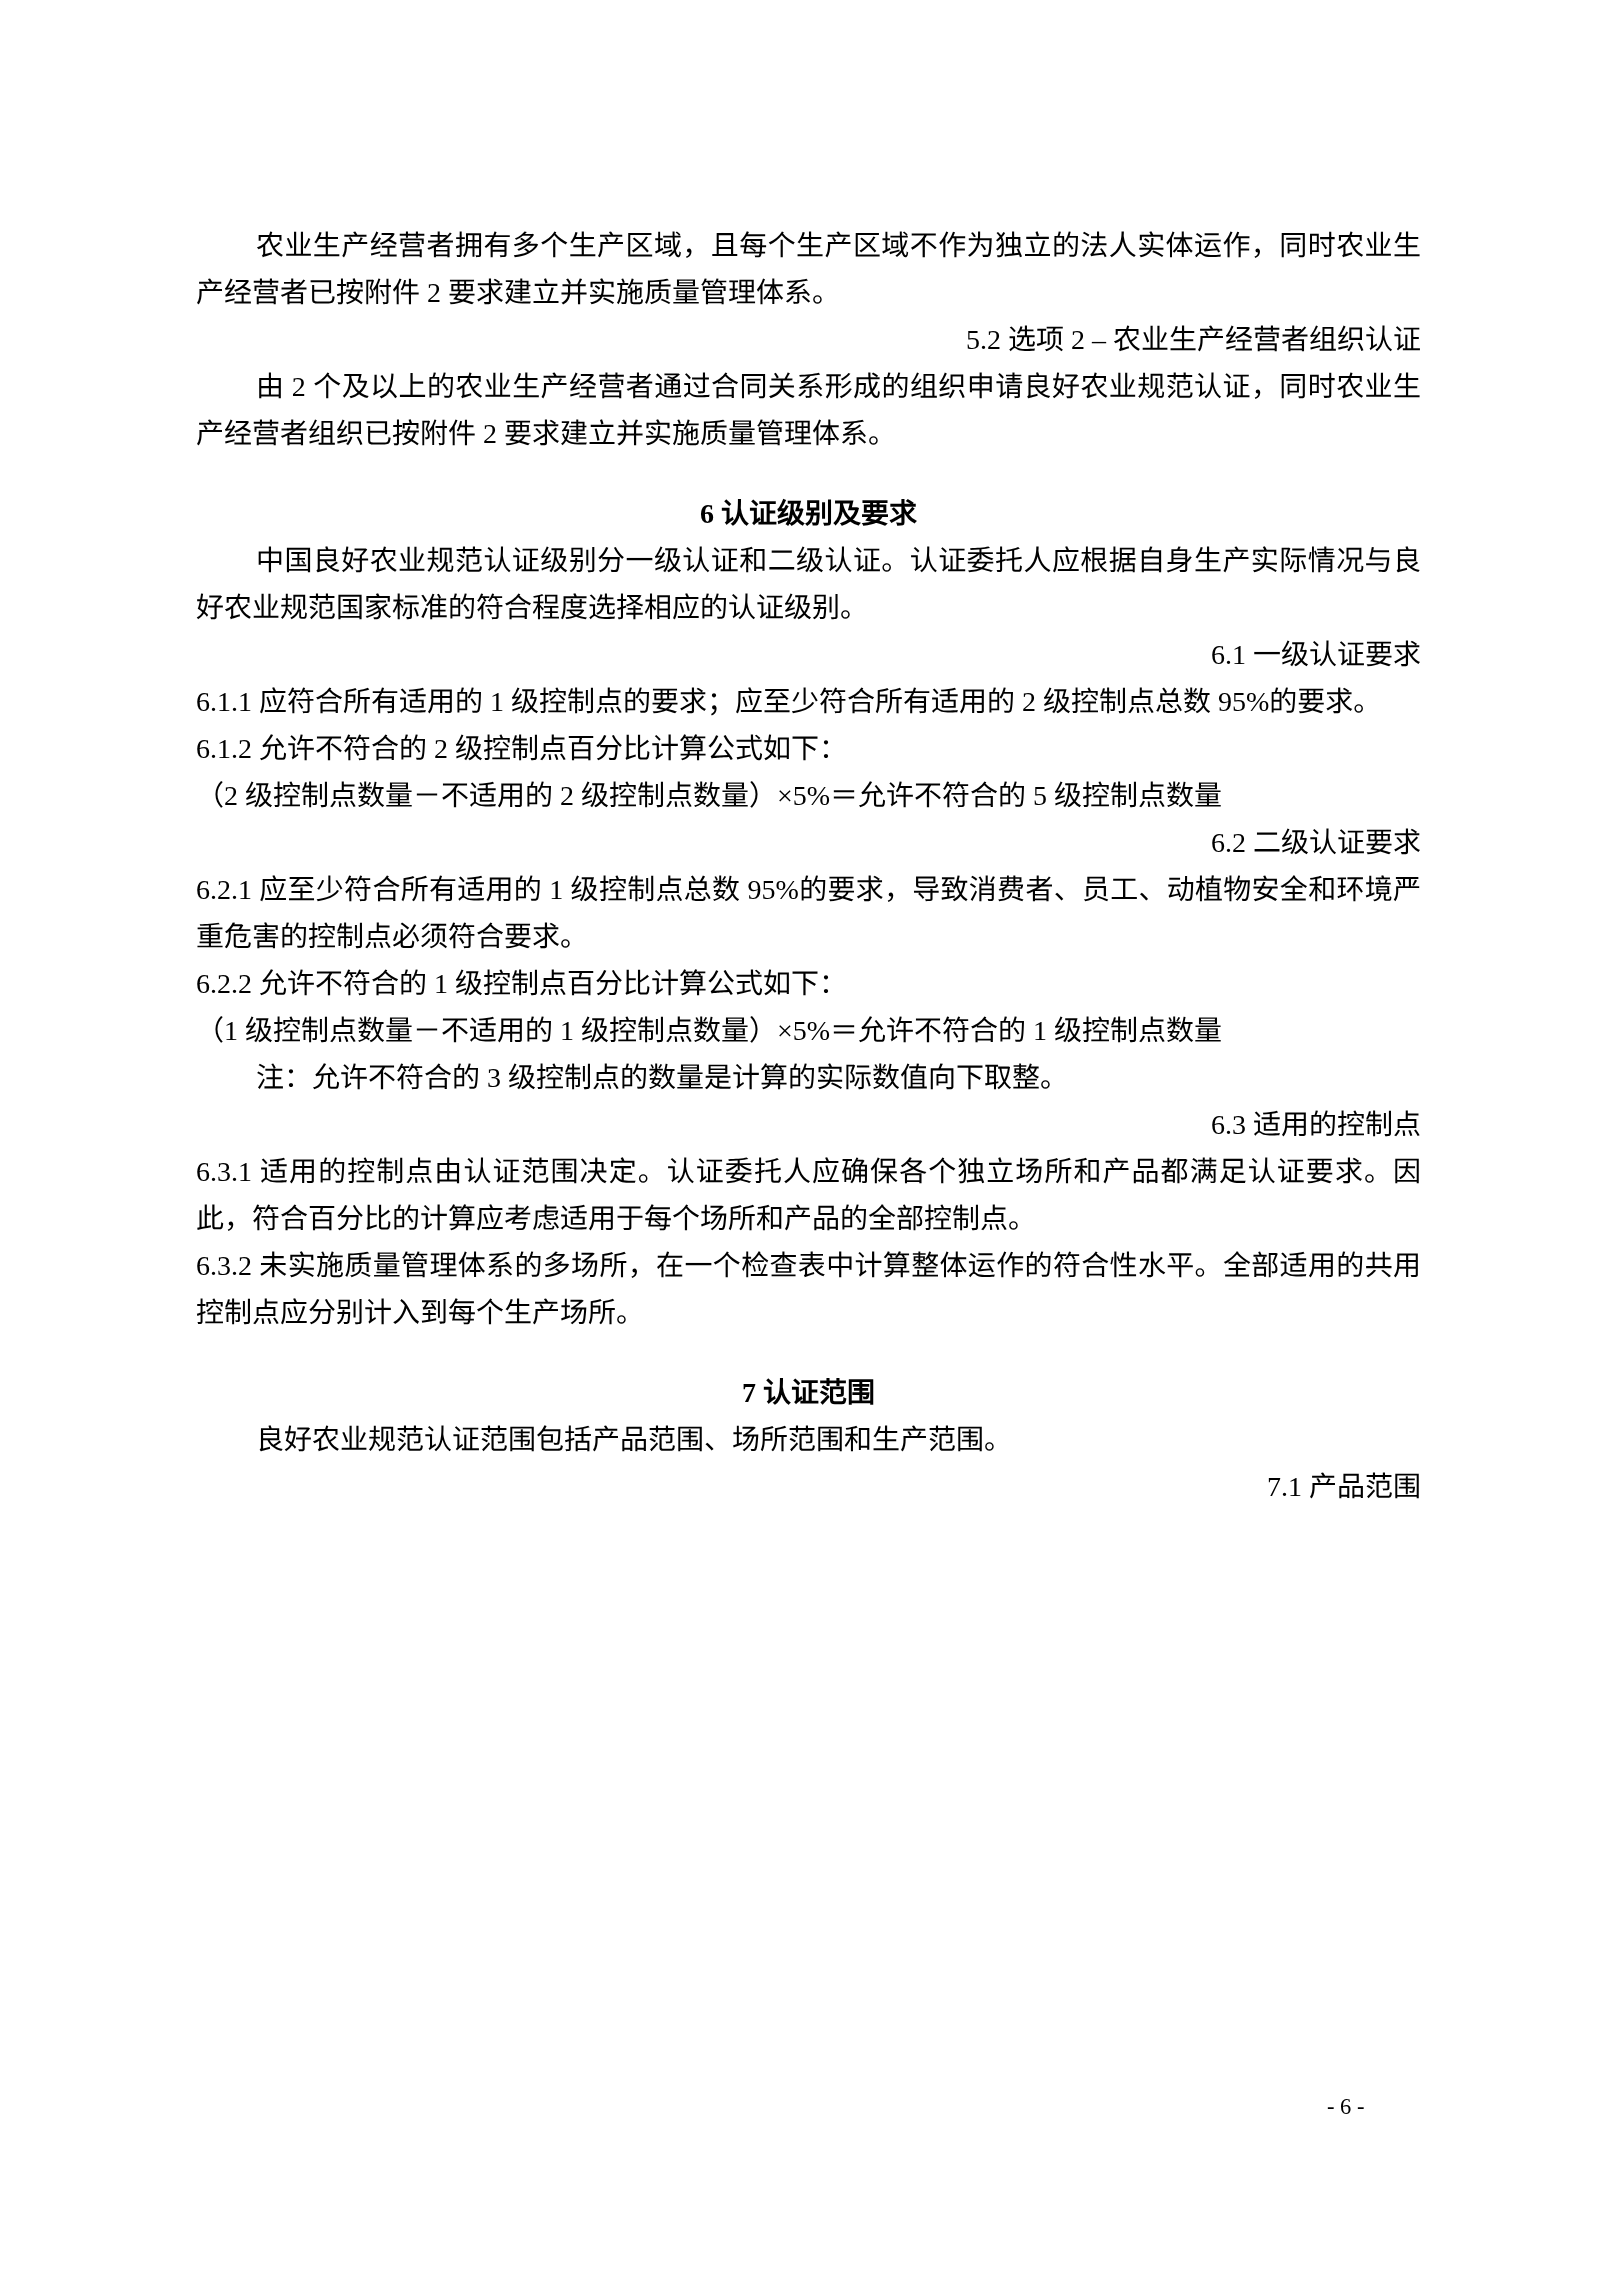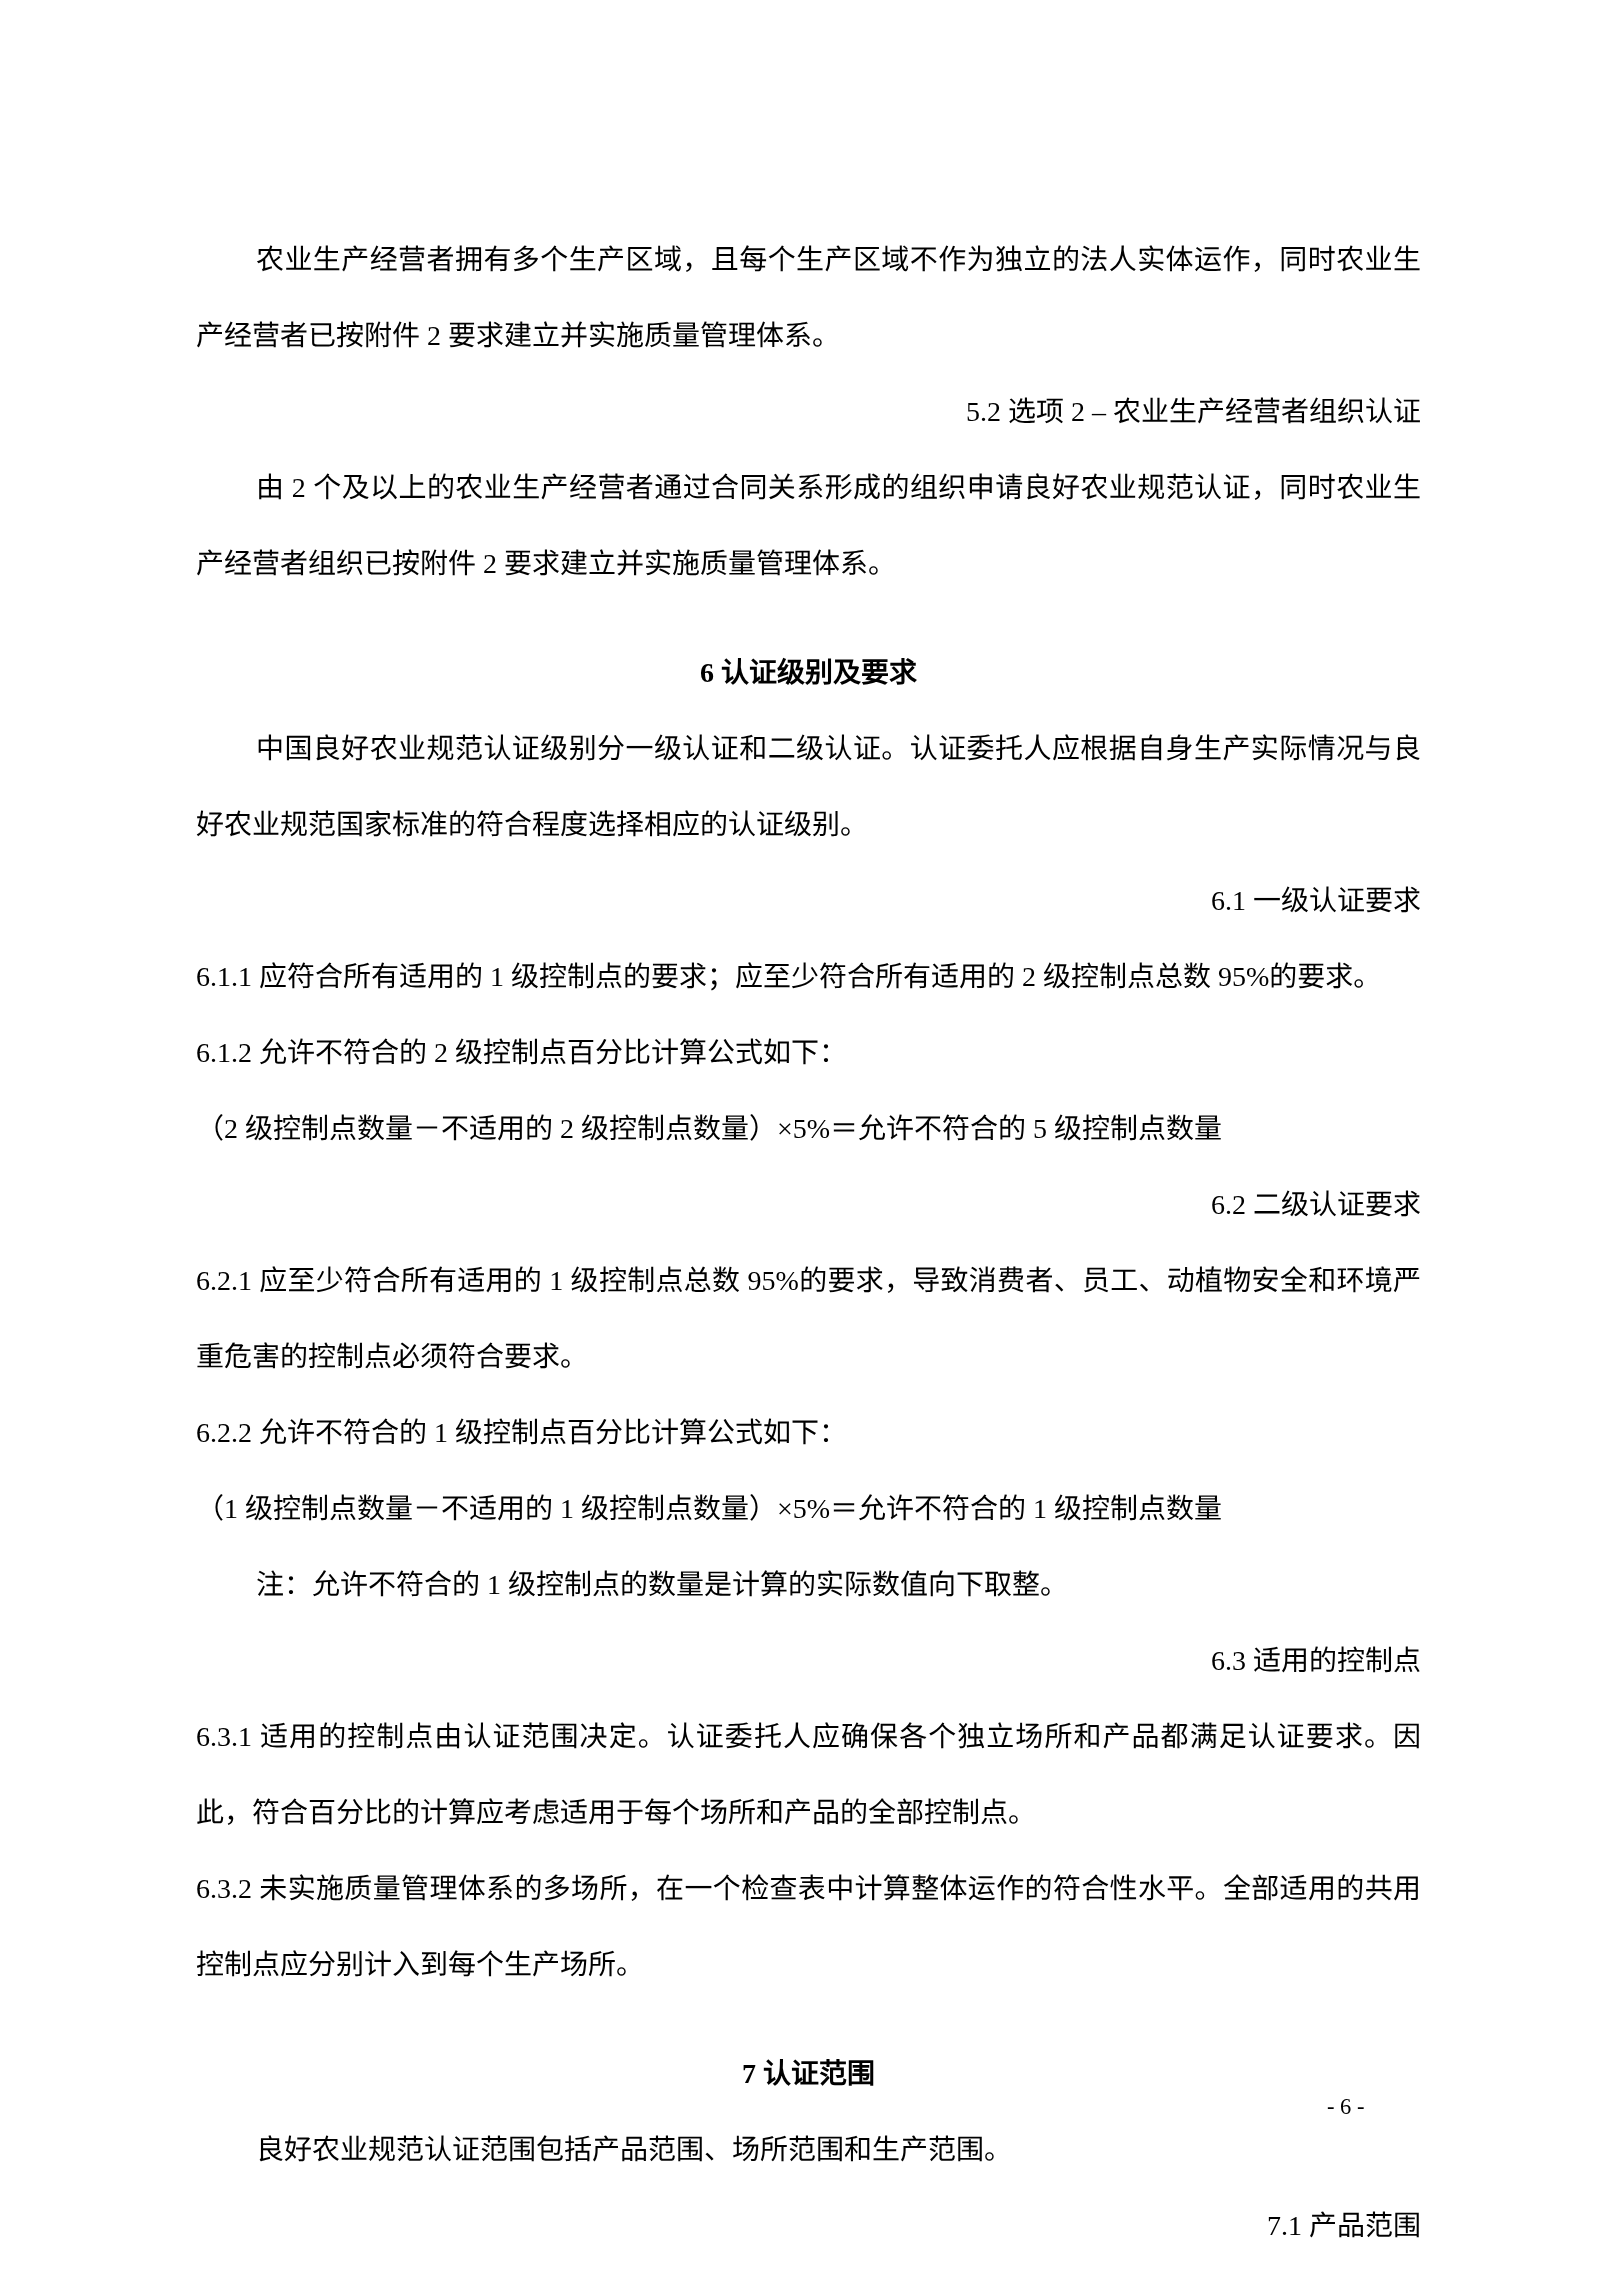--- a/index.html
+++ b/index.html
@@ -17,21 +17,21 @@
     overflow: hidden;
   }
   .content {
     position: absolute;
     left: 196px;
     top: 222px;
     width: 1225px;
   }
   .block {
     font-size: 28px;
-    line-height: 76px;
+    line-height: 47px;
     text-align: justify;
     margin: 0;
     white-space: normal;
   }
   .block.indent {
     text-indent: 60px;
   }
   .block.heading {
     font-weight: bold;
     text-align: center;
@@ -60,21 +60,21 @@
       <div class="block heading">6 认证级别及要求</div>
       <div class="block para indent">中国良好农业规范认证级别分一级认证和二级认证。认证委托人应根据自身生产实际情况与良好农业规范国家标准的符合程度选择相应的认证级别。</div>
       <div class="block sub">6.1 一级认证要求</div>
       <div class="block para">6.1.1 应符合所有适用的 1 级控制点的要求；应至少符合所有适用的 2 级控制点总数 95%的要求。</div>
       <div class="block para">6.1.2 允许不符合的 2 级控制点百分比计算公式如下：</div>
       <div class="block formula">（2 级控制点数量－不适用的 2 级控制点数量）×5%＝允许不符合的 5 级控制点数量</div>
       <div class="block sub">6.2 二级认证要求</div>
       <div class="block para">6.2.1 应至少符合所有适用的 1 级控制点总数 95%的要求，导致消费者、员工、动植物安全和环境严重危害的控制点必须符合要求。</div>
       <div class="block para">6.2.2 允许不符合的 1 级控制点百分比计算公式如下：</div>
       <div class="block formula">（1 级控制点数量－不适用的 1 级控制点数量）×5%＝允许不符合的 1 级控制点数量</div>
-      <div class="block note indent">注：允许不符合的 1 级控制点的数量是计算的实际数值向下取整。</div>
+      <div class="block note indent">注：允许不符合的 3 级控制点的数量是计算的实际数值向下取整。</div>
       <div class="block sub">6.3 适用的控制点</div>
       <div class="block para">6.3.1 适用的控制点由认证范围决定。认证委托人应确保各个独立场所和产品都满足认证要求。因此，符合百分比的计算应考虑适用于每个场所和产品的全部控制点。</div>
       <div class="block para">6.3.2 未实施质量管理体系的多场所，在一个检查表中计算整体运作的符合性水平。全部适用的共用控制点应分别计入到每个生产场所。</div>
       <div class="block heading">7 认证范围</div>
       <div class="block para indent">良好农业规范认证范围包括产品范围、场所范围和生产范围。</div>
       <div class="block sub">7.1 产品范围</div>
     </div>
   <div class="footer">- 6 -</div>
 </div>
 

